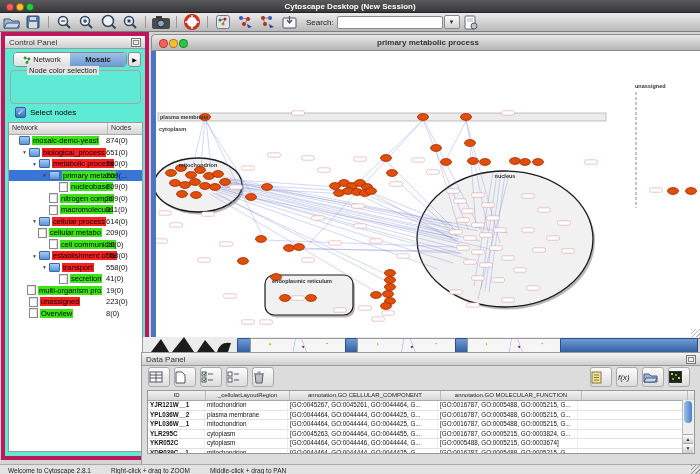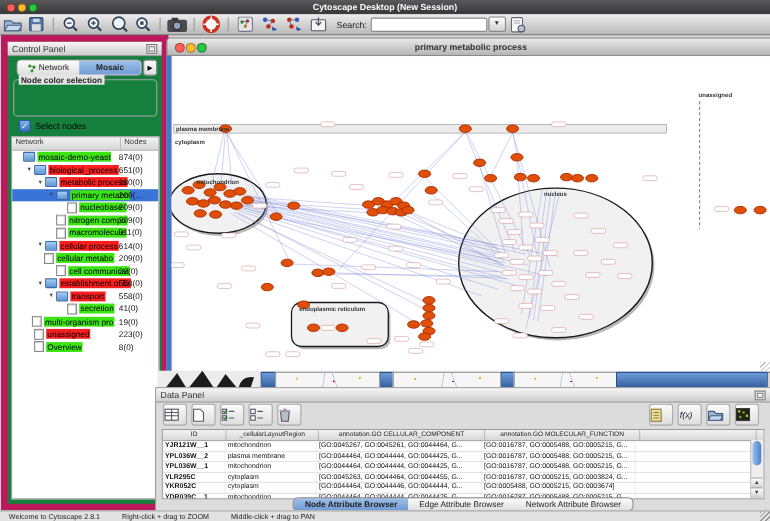--- a/index.html
+++ b/index.html
@@ -19,32 +19,32 @@
   #toolbar{left:0;top:13px;width:700px;height:18px;
     background:linear-gradient(#ececec,#b9b9b9);
     border-bottom:1px solid #7e7e7e;display:flex;align-items:center;}
   .tbtn{width:20px;height:16px;margin:0 1px;display:flex;align-items:center;justify-content:center;}
   .tsep{width:1px;height:12px;background:#999;margin:0 4px;}
   #search-label{font-size:8px;color:#222;margin:0 3px 0 6px;}
   #search-input{width:100px;height:11px;font-size:8px;border:1px solid #8a8a8a;background:#fff;border-radius:2px;padding:0 2px;}
   #search-drop{width:14px;height:12px;background:linear-gradient(#fdfdfd,#d2d2d2);border:1px solid #8a8a8a;border-radius:2px;margin-left:1px;font-size:6px;color:#333;display:flex;align-items:center;justify-content:center;}
 
   
-  #control-panel{left:1px;top:32px;width:140px;height:420px;background:#15803d;border:6px solid #be185d;}
+  #control-panel{left:1px;top:32px;width:140px;height:420px;background:#5eead4;border:4px solid #be185d;}
   .panel-head{height:12px;background:linear-gradient(#f6f6f6,#cecece);border-bottom:1px solid #9a9a9a;
     font-size:8px;color:#333;display:flex;align-items:center;padding:0 4px;justify-content:space-between;}
   .float-ic{width:8px;height:7px;border:1px solid #777;background:#eee;position:relative;}
   .float-ic:before{content:"";position:absolute;left:1px;top:1px;width:4px;height:3px;border:1px solid #888;}
   #cp-tabs{left:8px;top:16px;width:112px;height:13px;display:flex;border:1px solid #8a8a8a;border-radius:4px;overflow:hidden;position:absolute;background:#fff;}
   .seg{flex:1;font-size:7.5px;display:flex;align-items:center;justify-content:center;gap:2px;color:#222;background:linear-gradient(#fdfdfd,#dedede);}
   .seg.active{background:linear-gradient(#9dc0e8,#6f9bd4);font-weight:bold;}
   #cp-tab-more{left:123px;top:16px;width:11px;height:13px;border:1px solid #8a8a8a;border-radius:3px;
      background:linear-gradient(#fdfdfd,#dedede);font-size:6px;display:flex;align-items:center;justify-content:center;position:absolute;}
   #ncs-box{left:5px;top:34px;width:129px;height:32px;border:1px solid #a5a5a5;border-radius:4px;position:absolute;}
-  #ncs-label{position:absolute;left:4px;top:-5px;background:#e4e4e4;font-size:7.5px;font-weight:bold;color:#222;padding:0 2px;}
+  #ncs-label{position:absolute;left:16px;top:-5px;background:#e4e4e4;font-size:7.5px;font-weight:normal;color:#222;padding:0 2px;}
   #ncs-dropdown{position:absolute;left:8px;top:8px;width:112px;height:14px;background:#fff;border:1px solid #9a9a9a;border-radius:4px;font-size:8px;display:flex;align-items:center;}
   #ncs-dropdown .dd-text{flex:1;text-align:center;}
   #ncs-dropdown .dd-btn{width:13px;height:100%;background:linear-gradient(#8fb9ec,#4a7fc9);border-radius:0 4px 4px 0;color:#fff;font-size:5px;line-height:5px;display:flex;flex-direction:column;align-items:center;justify-content:center;}
   #select-nodes-row{left:10px;top:71px;position:absolute;display:flex;align-items:center;gap:4px;font-size:8px;}
   #select-nodes-cb{width:9px;height:9px;border-radius:2px;background:linear-gradient(#7fb0e8,#3a71c0);border:1px solid #2a5ba0;color:#fff;font-size:8px;line-height:9px;text-align:center;}
   #tree-box{left:3px;top:86px;width:133px;height:328px;background:#fff;border:1px solid #9a9a9a;position:absolute;overflow:hidden;}
   #tree-header{display:flex;height:11px;background:linear-gradient(#f4f4f4,#d6d6d6);border-bottom:1px solid #aaa;font-size:7px;color:#333;}
   #tree-header div{padding:1px 3px;}
   #tree-header .c1{width:92px;border-right:1px solid #bbb;}
   .trow{height:11.5px;display:flex;align-items:center;font-size:7.5px;white-space:nowrap;overflow:hidden;}
@@ -706,27 +706,20 @@
           <div class="c3" style="width: 140px;">[GO:0016787, GO:0005488, GO:0005215, G...</div>
           <div class="c4" style="width: 105px;"></div>
         </div>
       </div>
     <div id="dp-scroll">
       <div id="dp-thumb"></div>
       <div class="dp-arr" style="bottom:9px">▲</div>
       <div class="dp-arr" style="bottom:0">▼</div>
     </div>
   </div>
-  <div id="dp-tabs">
-      <div id="dp-tabs-inner">
-        <div class="seg active">Node Attribute Browser</div>
-        <div class="seg">Edge Attribute Browser</div>
-        <div class="seg">Network Attribute Browser</div>
-      </div>
-    </div>
 </div>
 
 <div id="statusbar" class="abs">
     <span>Welcome to Cytoscape 2.8.1</span>
     <span>Right-click + drag to ZOOM</span>
     <span>Middle-click + drag to PAN</span>
   </div>
 <div id="win-grip"></div>
 
 </body></html>

